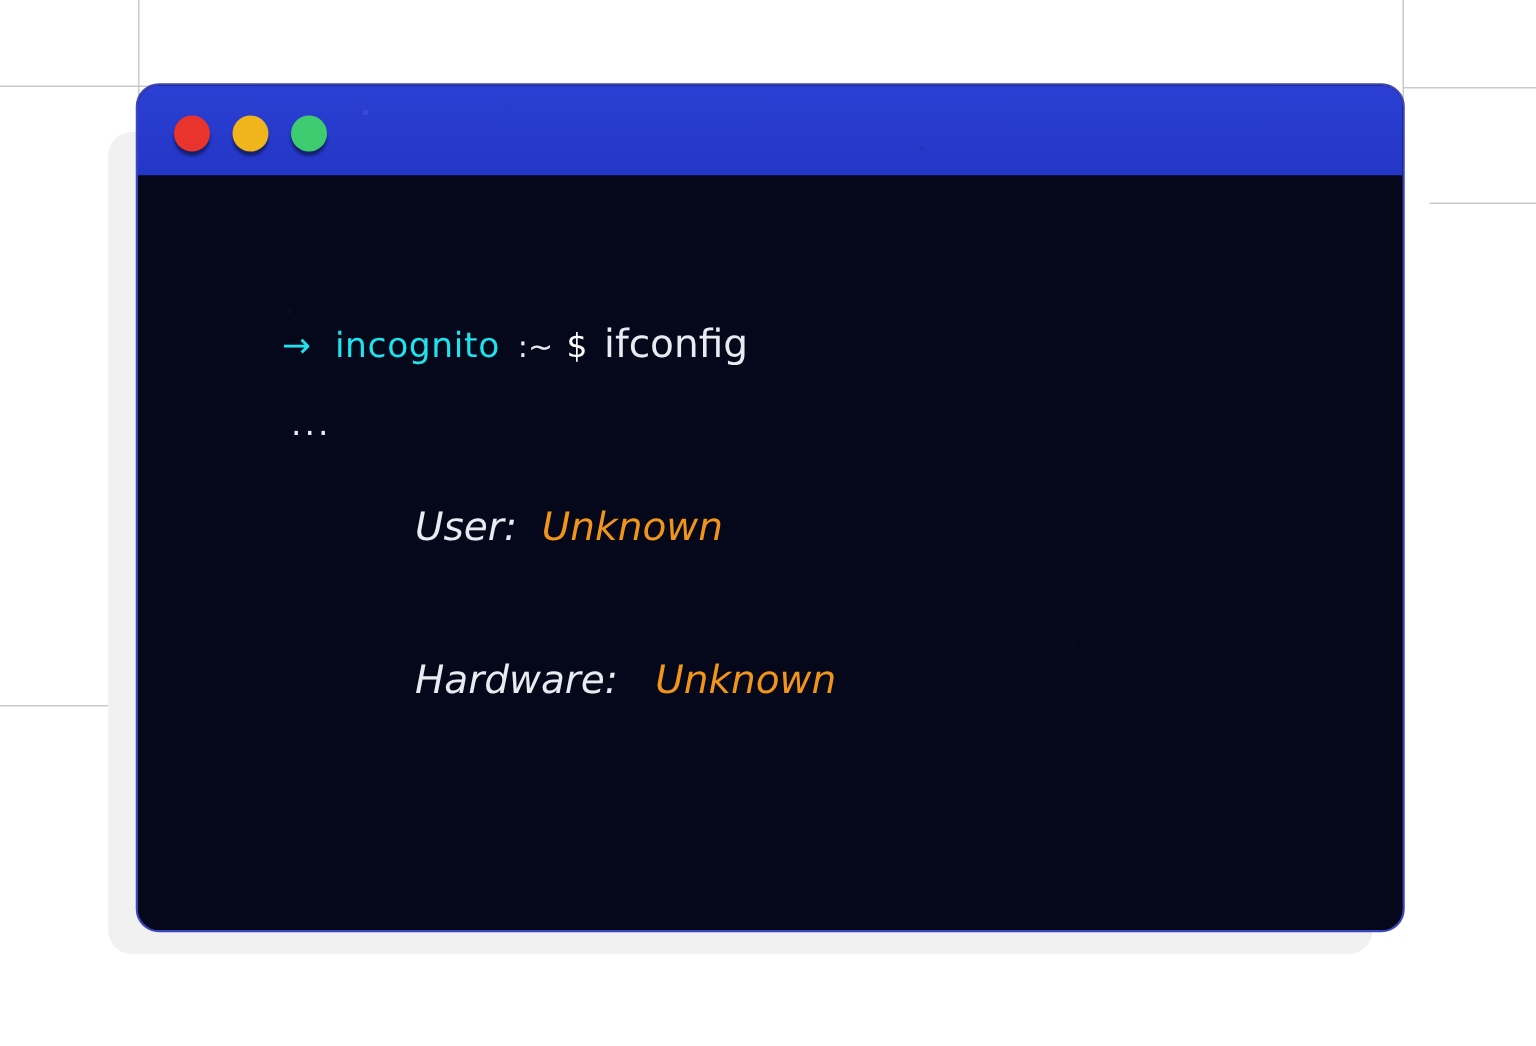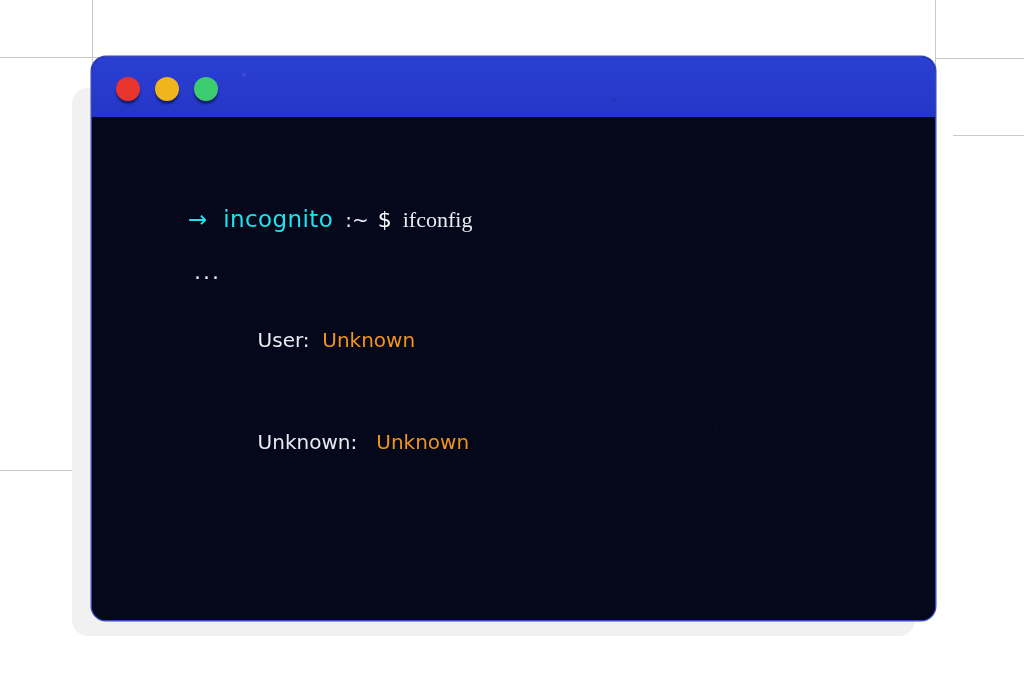--- a/index.html
+++ b/index.html
@@ -111,52 +111,53 @@
   }
   .arrow-icon {
     color: #1ee3ec;
     font-size: 23px;
     margin-right: 16px;
     display: inline-block;
   }
   .host {
     color: #1ee3ec;
     letter-spacing: 0.4px;
+    margin-top: 12px;
   }
   .path-sep {
     color: #e9ebf2;
     margin-left: 12px;
     font-size: 20px;
   }
   .dollar {
     color: #ffffff;
     margin-left: 9px;
     font-size: 22px;
   }
   .command {
     color: #e9ebf2;
     margin-left: 11px;
-    font-size: 22px;
-    font-family: Liberation Serif, serif;
+    font-size: 26px;
   }
 
   .output-block {
     margin-top: 18px;
     padding-left: 6px;
   }
   .ellipsis {
     color: #e9ebf2;
     font-size: 22px;
     line-height: 34px;
     letter-spacing: 2px;
   }
   .kv-line {
-    font-size: 20px;
+    font-size: 26px;
     line-height: 34px;
     white-space: pre;
+    font-style: italic;
   }
   .kv-key   { color: #e9ebf2; }
   .kv-value { color: #f0941a; }
 </style>
 </head>
 <body>
 
 <div id="canvas">
 
   <div class="guide guide-h" style="left:0px;   top:57px;  width:135px;"></div>
@@ -194,21 +195,21 @@
 
       <div class="output-block">
 
         <div class="ellipsis">...</div>
 
         <div class="kv-line">
           <span class="kv-key">User:</span><span class="kv-key">  </span><span class="kv-value">Unknown</span>
         </div>
 
         <div class="kv-line">
-          <span class="kv-key">Unknown:</span><span class="kv-key">   </span><span class="kv-value">Unknown</span>
+          <span class="kv-key">Hardware:</span><span class="kv-key">   </span><span class="kv-value">Unknown</span>
         </div>
 
 
         <div class="kv-line">
           
         </div>
 
       </div>
 
     </div>

